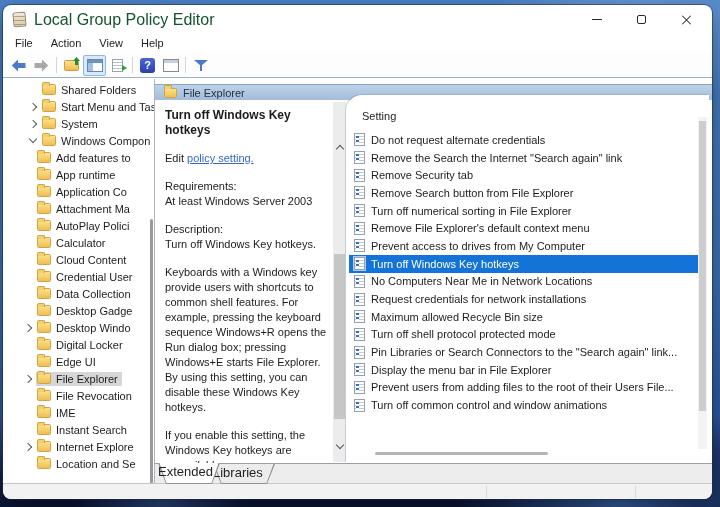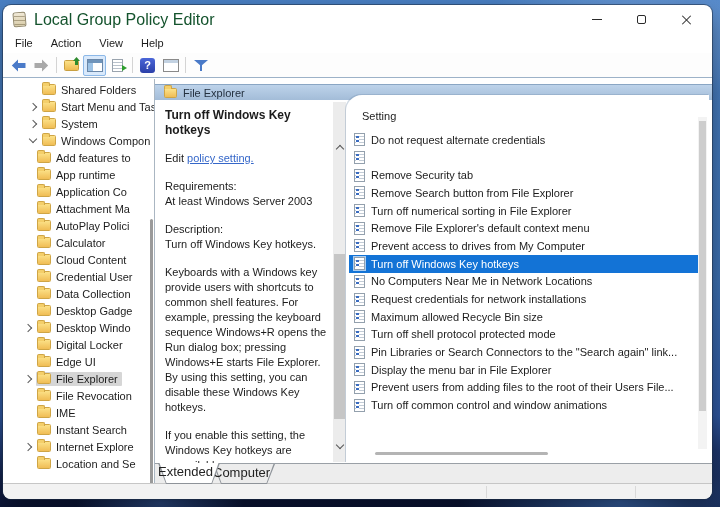--- a/index.html
+++ b/index.html
@@ -377,20 +377,21 @@
 
   <div class="list-panel">
     <div class="list-header">Setting</div>
     <div class="list-rows">
       <div class="lrow">
           <span class="licon"></span>
           <span>Do not request alternate credentials</span>
         </div>
       <div class="lrow">
           <span class="licon"></span>
+          <span>Remove the Search the Internet "Search again" link</span>
         </div>
       <div class="lrow">
           <span class="licon"></span>
           <span>Remove Security tab</span>
         </div>
       <div class="lrow">
           <span class="licon"></span>
           <span>Remove Search button from File Explorer</span>
         </div>
       <div class="lrow">
@@ -450,21 +451,21 @@
 
   <div class="tabstrip">
     <div class="tab active" style="left:3px;width:62px;">
       <span class="shape"></span>
       <span class="shape-in"></span>
       <span class="lbl">Extended</span>
     </div>
     <div class="tab back" style="left:58px;width:62px;">
       <span class="shape"></span>
       <span class="shape-in"></span>
-      <span class="lbl">Computer</span>
+      <span class="lbl">Libraries</span>
     </div>
   </div>
 
   <div class="statusbar">
     <span class="sdiv" style="left:483px;"></span>
     <span class="sdiv" style="left:632px;"></span>
   </div>
 
 </div>
 

